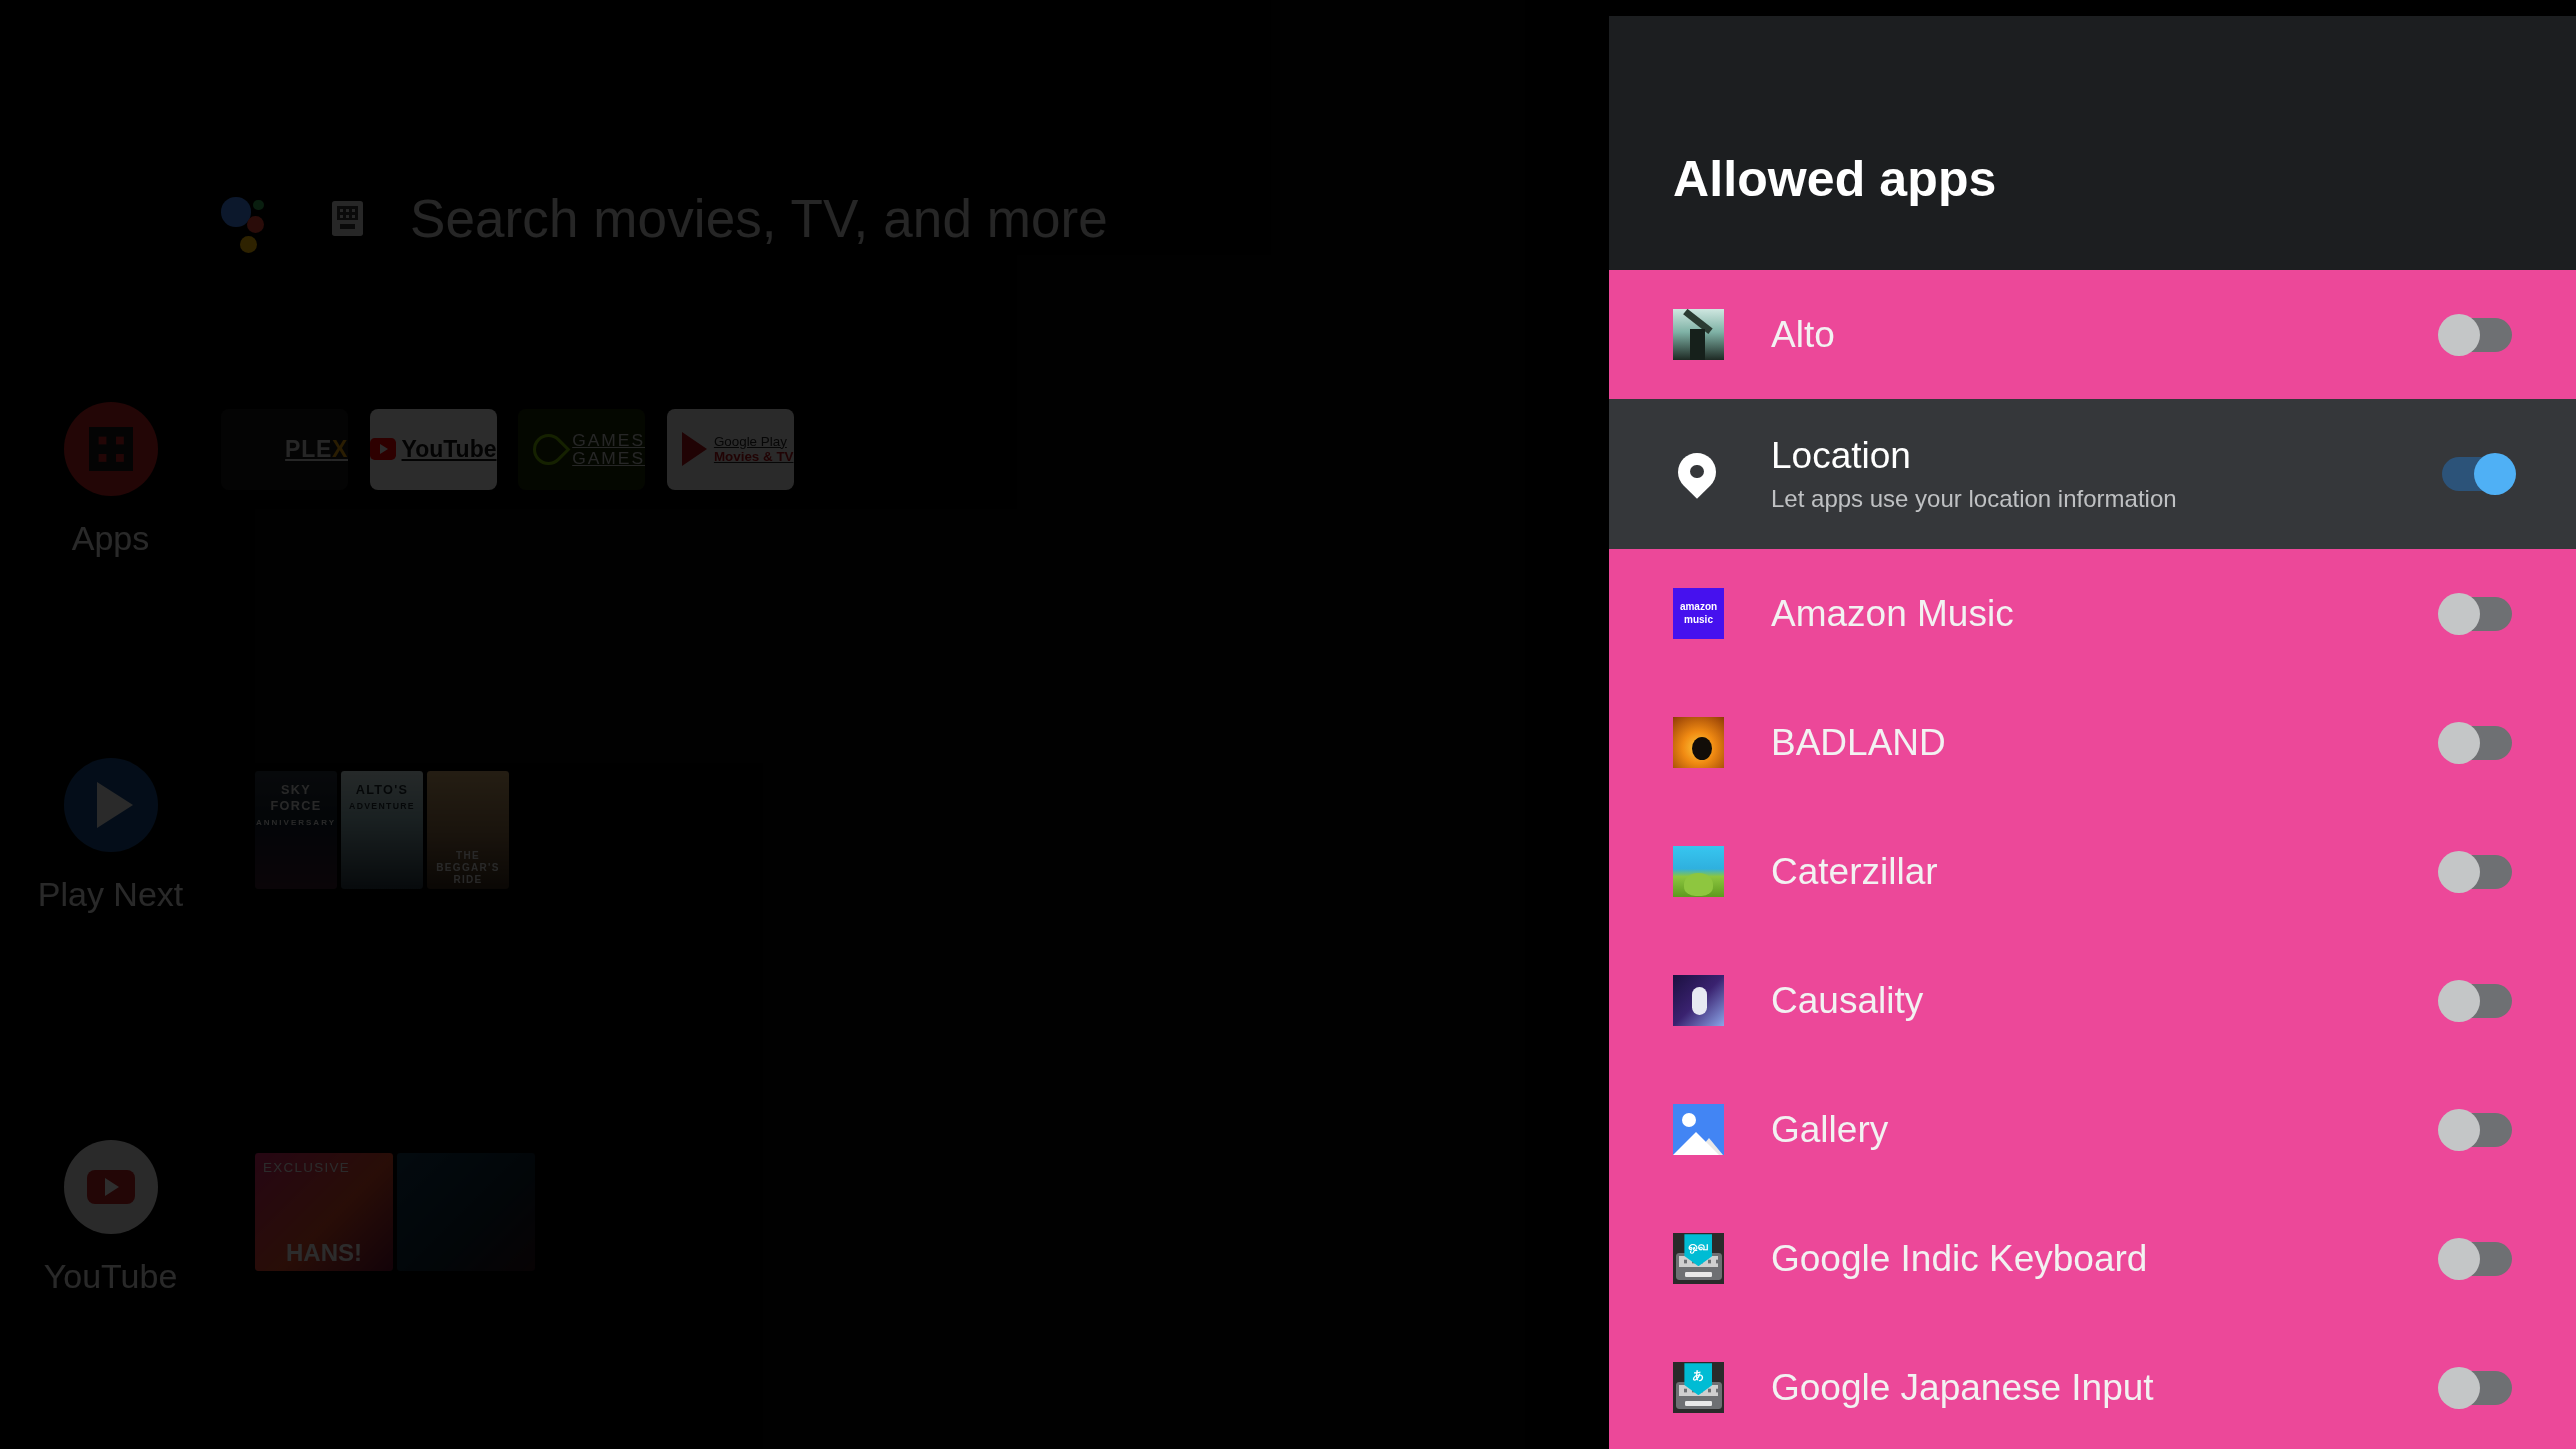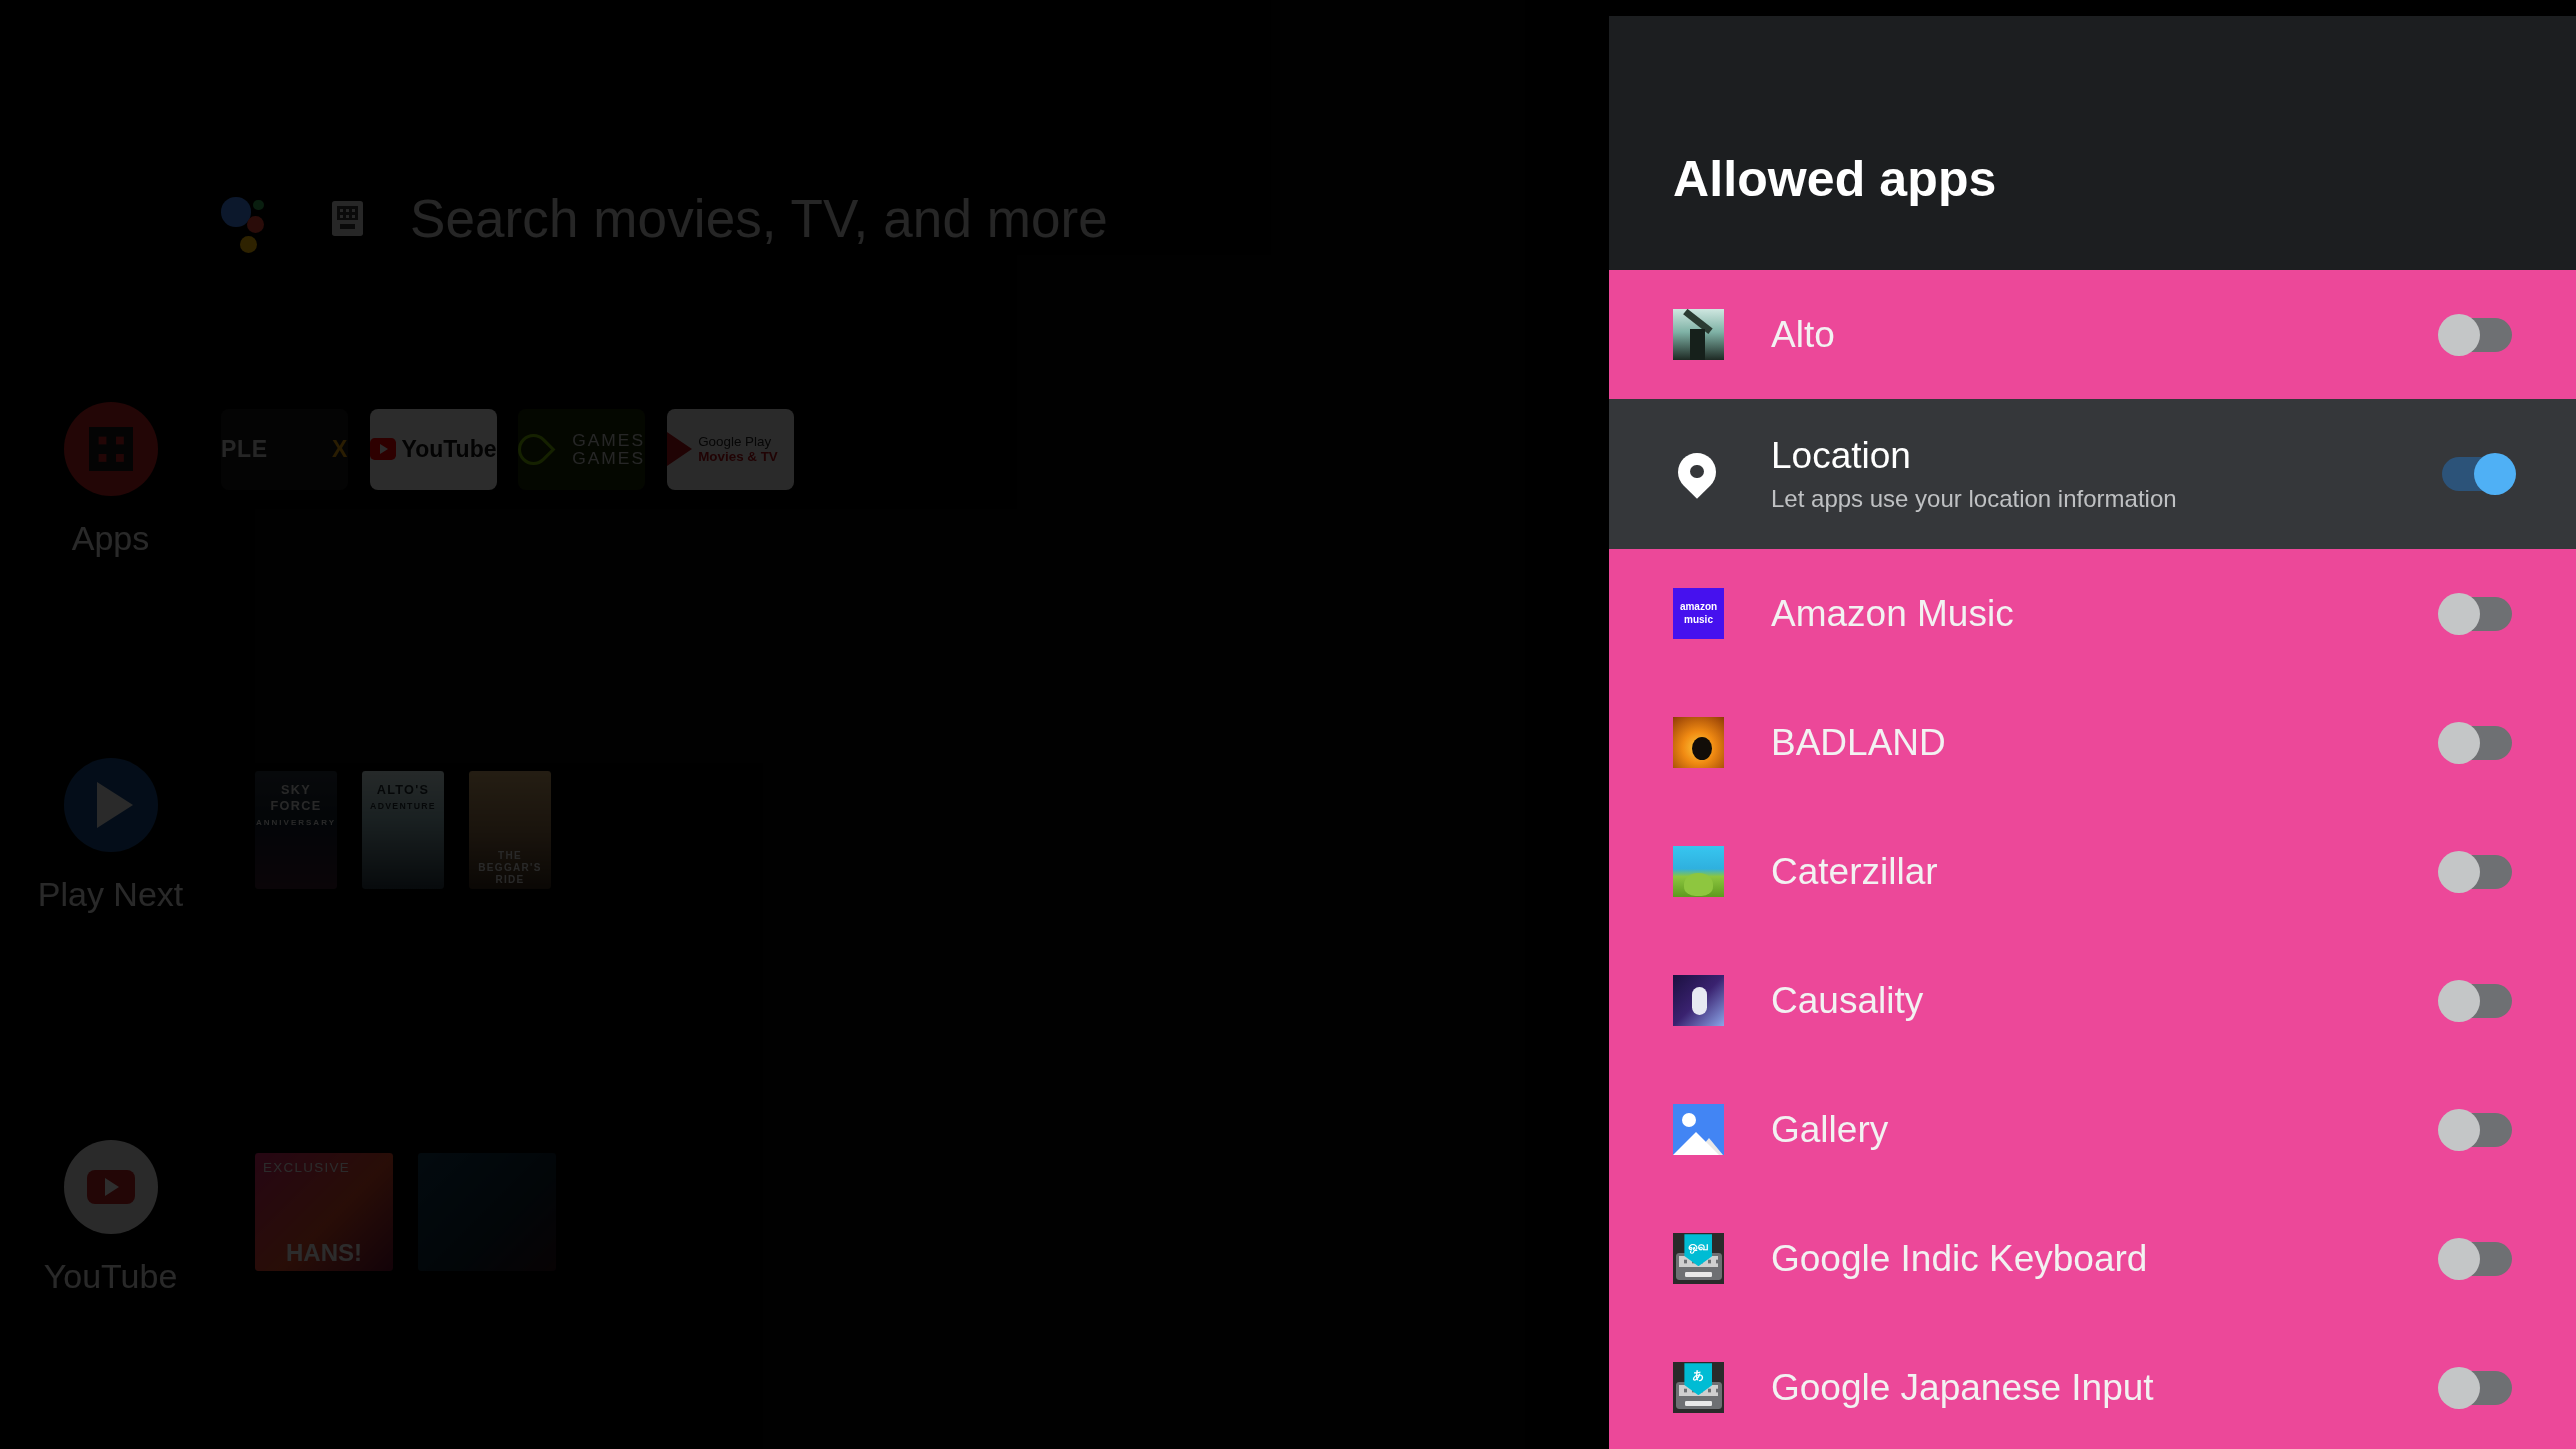--- a/index.html
+++ b/index.html
@@ -48,36 +48,36 @@
         repeating-linear-gradient(to bottom,#1b1b1b 0 9.4px,transparent 9.4px 17.4px);
       background-size:17.4px 17.4px; }
   .playnext-circle { background:#1A4C8B; }
   .tri { width:0; height:0; border-left:36px solid #e8e8e8; border-top:23px solid transparent; border-bottom:23px solid transparent; margin-left:9.4px;}
   .yt-circle { background:#e9e9e9; }
   .yt-badge { width:48px; height:34px; background:#C32222; border-radius:8px; display:flex; align-items:center; justify-content:center;}
   .yt-tri { width:0;height:0;border-left:14.8px solid #fff;border-top:9.4px solid transparent;border-bottom:9.4px solid transparent;margin-left:3.4px;}
 
   
   .tiles { display:flex; gap:21.5px; }
-  .tile { width:127px; height:81px; border-radius:8px; display:flex; align-items:center; justify-content:space-between;
-          font-size:23px; font-weight:bold; overflow:hidden; position:relative; }
+  .tile { width:127px; height:81px; border-radius:8px; display:flex; align-items:center; justify-content:flex-end;
+          font-size:23px; font-weight:bold; overflow:hidden; position:relative;text-decoration:underline; }
   .t-plex { background:#1A1A1A; color:#cfcfcf; letter-spacing:0.7px; }
   .t-plex b { color:#E5A00D; }
   .t-yt { background:#F1F1F1; color:#111; }
   .yt-small { width:31px; height:21.5px; background:#FF0000; border-radius:4.7px; display:inline-flex; align-items:center; justify-content:center; margin-right:6px; }
   .yt-small i { width:0;height:0;border-left:8.7px solid #fff;border-top:5.4px solid transparent;border-bottom:5.4px solid transparent;margin-left:2px; }
   .t-nv { background:#1B2A05; color:#cfcfcf; font-size:17.4px; line-height:1.05; letter-spacing:2px; font-weight:normal; }
   .nv-eye { width:31px; height:31px; border:3.4px solid #76B900; border-radius:50% 0 50% 50%; margin-right:8px; transform:rotate(45deg);}
   .t-gp { background:#E9E9E9; color:#222; font-size:13.4px; font-weight:normal; line-height:1.15; }
   .gp-tri { width:0;height:0;border-left:25.5px solid #B31217;border-top:17.4px solid transparent;border-bottom:17.4px solid transparent; margin-right:6.7px;}
   .gp-tri-wrap{display:flex;align-items:center;}
   .gp-sub{color:#B31217;font-weight:bold;}
 
   
-  .cards { display:flex; gap:25px; }
+  .cards { display:flex; gap:4px; }
   .card { width:82px; height:118px; border-radius:3.4px; overflow:hidden; position:relative;
           display:flex; align-items:flex-start; justify-content:center; }
   .card-title { font-size:12.7px; color:#ddd; text-align:center; margin-top:12px; letter-spacing:1.3px; line-height:1.2; font-weight:bold; }
   .c-sky { background:linear-gradient(180deg,#2b3440 0%,#14202c 45%,#3a2030 100%); }
   .c-alto{ background:linear-gradient(180deg,#cfe3e3 0%,#8fb3b8 40%,#2b3b46 100%); }
   .c-alto .card-title{ color:#1d2a30; }
   .c-beg { background:linear-gradient(180deg,#c9a36a 0%,#8a6a45 55%,#3a2a1c 100%); }
 
   .wcard { width:138px; height:118px; border-radius:3.4px; overflow:hidden; position:relative; }
   .w-hans { background:linear-gradient(135deg,#d0266a 0%,#e04a2a 55%,#6a1030 100%); }

